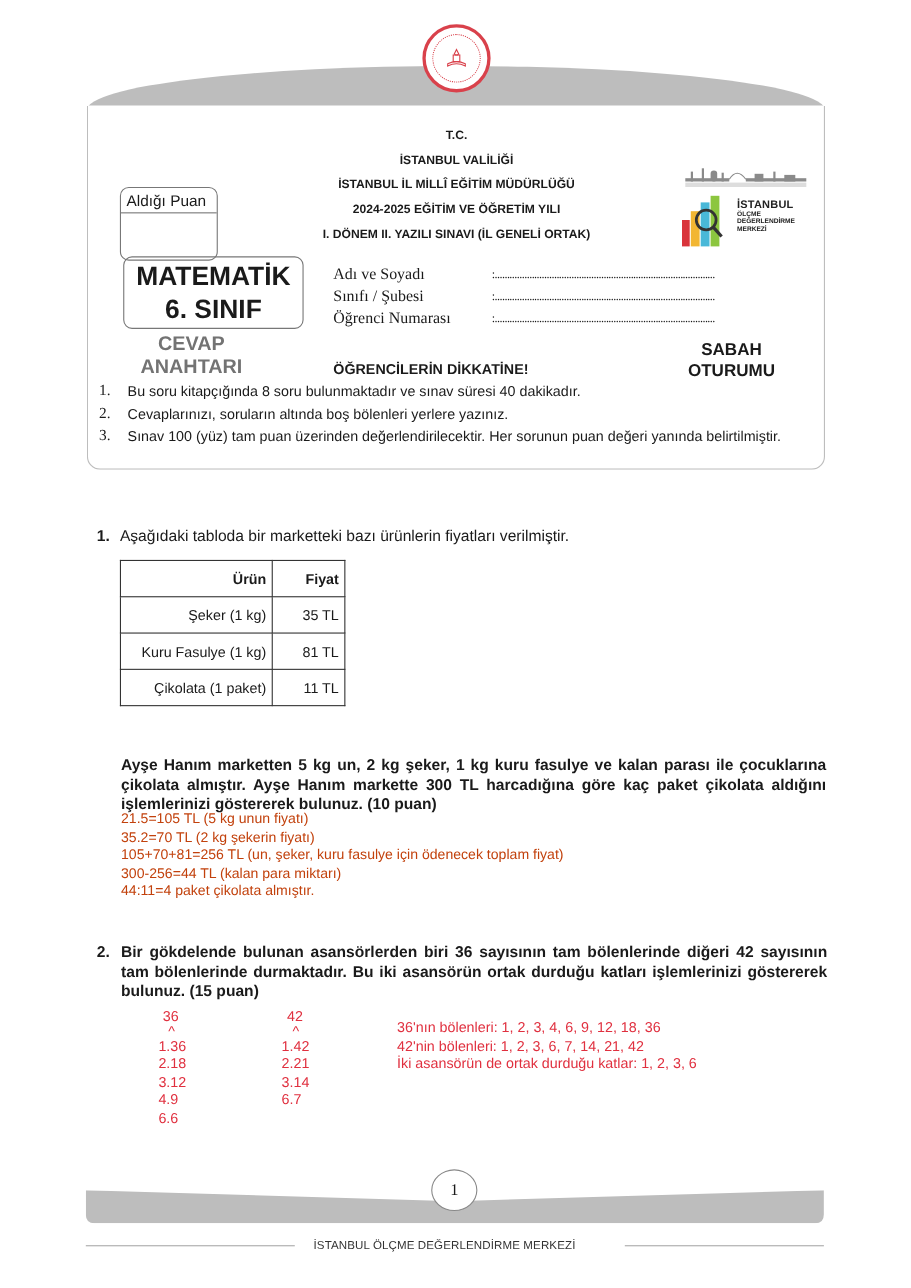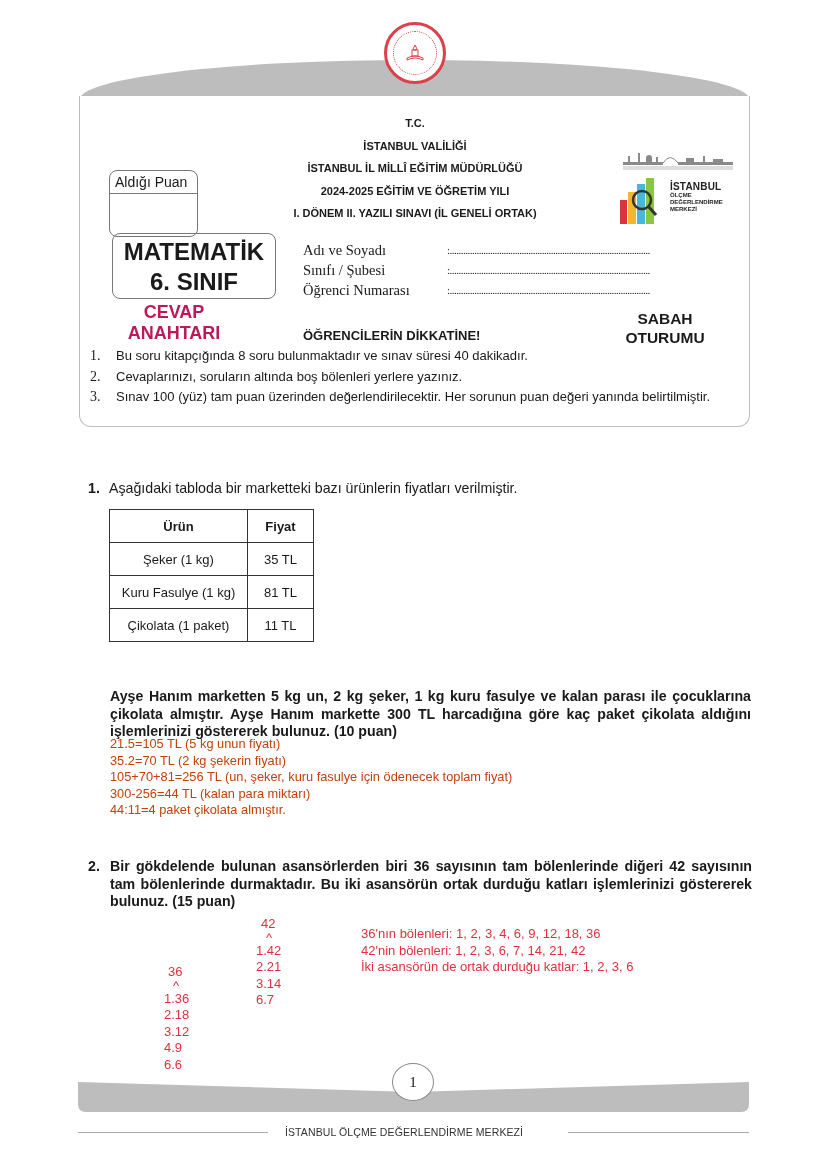--- a/index.html
+++ b/index.html
@@ -42,21 +42,21 @@
   .iom-text .big { font-size: 10px; letter-spacing: 0.2px; }
   .iom-text .small { font-size: 6px; line-height: 7px; }
 
   .subject-box {
     position: absolute; left: 92px; top: 233px; width: 164px; height: 66px;
     border: 1.2px solid #777; border-radius: 8px; box-sizing: border-box; text-align: center;
     font-weight: bold; font-size: 24px; line-height: 30px; padding-top: 3px; margin-left: 20px;
   }
   .answer-key {
     position: absolute; left: 104px; top: 302px; width: 140px; text-align: center;
-    font-weight: bold; font-size: 18px; line-height: 21px; color: #be185d;
+    font-weight: bold; font-size: 18px; line-height: 21px; color: #737373;
   }
   .student-fields {
     position: absolute; left: 303px; top: 240px; font-family: "Liberation Serif", serif; font-size: 14.5px; line-height: 20px;
   }
   .student-fields .row { display: flex; }
   .student-fields .lbl { width: 144px; }
   .student-fields .dots { width: 272px; overflow: hidden; white-space: nowrap; letter-spacing: -0.5px; font-size: 11px; }
   .notice-title {
     position: absolute; left: 303px; top: 328px; font-weight: bold; font-size: 13px;
   }
@@ -74,21 +74,21 @@
 
   
   .q { position: absolute; font-size: 14.2px; }
   .q-num { font-weight: bold; position: absolute; }
   .q-text-bold { font-weight: bold; line-height: 17.5px; text-align: justify; }
 
   table.prices {
     position: absolute; left: 109px; top: 509px; border-collapse: collapse; font-size: 13px;
   }
   table.prices td, table.prices th {
-    border: 1.5px solid #333; height: 32px; padding: 0 5px; text-align: center;
+    border: 1.5px solid #333; height: 32px; padding: 0 5px; text-align: right;
   }
   table.prices th { font-weight: bold; }
   table.prices .c1 { width: 127px; }
   table.prices .c2 { width: 55px; }
 
   .answer-lines { position: absolute; left: 110px; top: 736px; font-size: 12.8px; line-height: 16.5px; color: #c2410c; }
 
   .div-col { position: absolute; font-size: 13px; line-height: 16.5px; color: #e0303f; }
   .caret { display: block; width: 14px; text-align: center; font-size: 13px; line-height: 10px; height: 10px; }
 
@@ -246,21 +246,21 @@
   <div>105+70+81=256 TL (un, şeker, kuru fasulye için ödenecek toplam fiyat)</div>
   <div>300-256=44 TL (kalan para miktarı)</div>
   <div>44:11=4 paket çikolata almıştır.</div>
 </div>
 
 <div class="q" style="left:88px; top:858px; width:664px;">
   <span class="q-num" style="left:0; top:0;">2.</span>
   <div class="q-text-bold" style="position:absolute; left:22px; top:0; width:642px;">Bir gökdelende bulunan asansörlerden biri 36 sayısının tam bölenlerinde diğeri 42 sayısının tam bölenlerinde durmaktadır. Bu iki asansörün ortak durduğu katları işlemlerinizi göstererek bulunuz. (15 puan)</div>
 </div>
 
-<div class="div-col" style="left:164px; top:916px;margin-top:48px;">
+<div class="div-col" style="left:144px; top:916px;">
   <div style="padding-left:4px;">36</div>
   <span class="caret" style="margin-left:5px;">^</span>
   <div>1.36</div>
   <div>2.18</div>
   <div>3.12</div>
   <div>4.9</div>
   <div>6.6</div>
 </div>
 
 <div class="div-col" style="left:256px; top:916px;">

